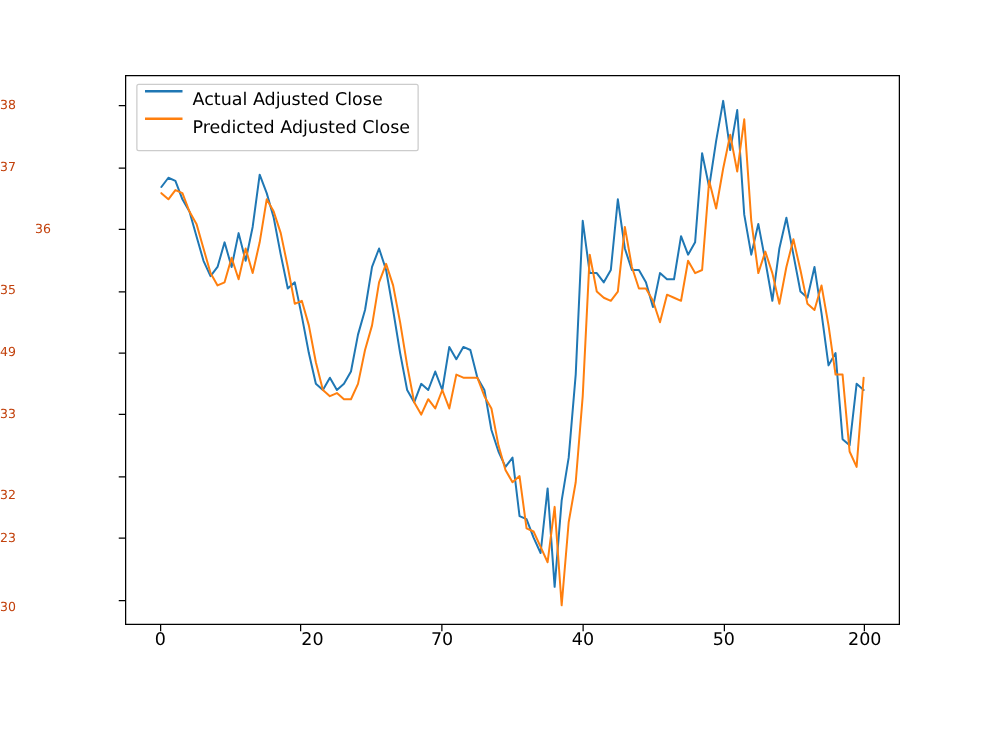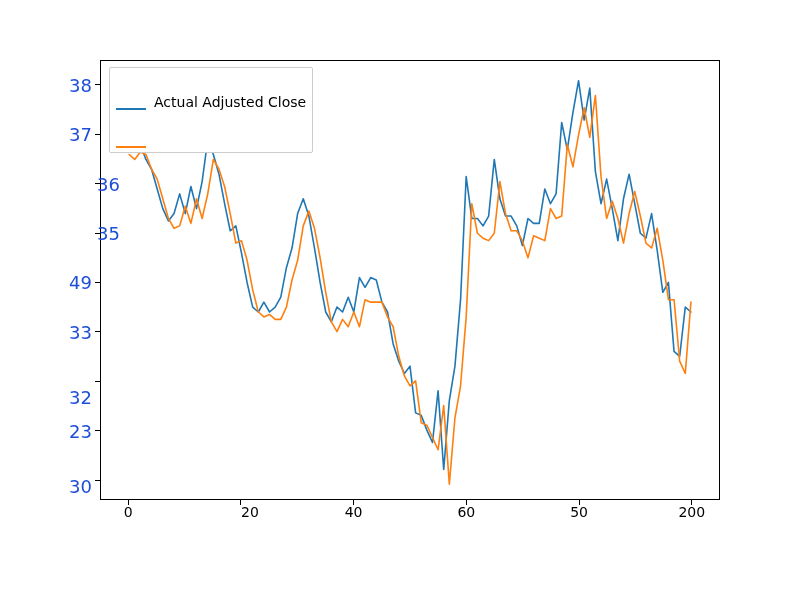--- a/index.html
+++ b/index.html
@@ -44,47 +44,46 @@
     left: 8px;
     top: 6px;
     background: #ffffff;
     border: 1px solid #cccccc;
     border-radius: 2px;
     padding: 4px 6px;
     font-size: 14px;
   }
   .legend-row {
     display: flex;
-    align-items: flex-end;
+    align-items: flex-start;
     height: 22px;
-    margin-top: 16px;
   }
   .legend-swatch {
     width: 30px;
     height: 0;
     border-top-width: 2px;
     border-top-style: solid;
     margin-right: 8px;
   }
   .xtick {
     position: absolute;
     top: 504px;
     transform: translateX(-50%);
     font-size: 14px;
     color: #000;
     text-align: center;
   }
   .ytick {
     position: absolute;
     left: 0;
     width: 92px;
-    text-align: right;
+    text-align: left;
     transform: translateY(-50%);
-    font-size: 18px;
-    color: #1d4ed8;
+    font-size: 10px;
+    color: #c2410c;
   }
   .tick-mark-x {
     position: absolute;
     width: 1px;
     height: 5px;
     background: #000;
     top: 500px;
   }
   .tick-mark-y {
     position: absolute;
@@ -106,51 +105,52 @@
         </g>
     </svg>
 
     <div class="legend">
       <div class="legend-row">
         <div class="legend-swatch" style="border-top-color:#1f77b4"></div>
         <span>Actual Adjusted Close</span>
       </div>
       <div class="legend-row">
         <div class="legend-swatch" style="border-top-color:#ff7f0e"></div>
+        <span>Predicted Adjusted Close</span>
       </div>
     </div>
   </div>
 
   <div id="xtick-container">
       <div class="tick-mark-x" style="left: 127.682px;"></div>
       <div class="xtick" style="left: 128.182px;">0</div>
       <div class="tick-mark-x" style="left: 240.409px;"></div>
       <div class="xtick" style="left: 250px;">20</div>
       <div class="tick-mark-x" style="left: 353.136px;"></div>
-      <div class="xtick" style="left: 353.636px;">40</div>
+      <div class="xtick" style="left: 353.636px;">70</div>
       <div class="tick-mark-x" style="left: 465.864px;"></div>
-      <div class="xtick" style="left: 466.364px;">60</div>
+      <div class="xtick" style="left: 466.364px;">40</div>
       <div class="tick-mark-x" style="left: 578.591px;"></div>
       <div class="xtick" style="left: 579.091px;">50</div>
       <div class="tick-mark-x" style="left: 691.318px;"></div>
       <div class="xtick" style="left: 691.818px;">200</div>
     </div>
   <div id="ytick-container">
       <div class="tick-mark-y" style="top: 479.725px;"></div>
       <div class="ytick" style="top: 486px;">30</div>
       <div class="tick-mark-y" style="top: 430.287px;"></div>
       <div class="ytick" style="top: 430.787px;">23</div>
       <div class="tick-mark-y" style="top: 380.848px;"></div>
       <div class="ytick" style="top: 397px;">32</div>
       <div class="tick-mark-y" style="top: 331.41px;"></div>
       <div class="ytick" style="top: 331.91px;">33</div>
       <div class="tick-mark-y" style="top: 281.972px;"></div>
       <div class="ytick" style="top: 282.472px;">49</div>
       <div class="tick-mark-y" style="top: 232.534px;"></div>
-      <div class="ytick" style="top: 233.034px; padding-left: 28px;">35</div>
+      <div class="ytick" style="top: 233.034px;">35</div>
       <div class="tick-mark-y" style="top: 183.096px;"></div>
       <div class="ytick" style="top: 183.596px; padding-left: 28px;">36</div>
       <div class="tick-mark-y" style="top: 133.657px;"></div>
       <div class="ytick" style="top: 134.157px;">37</div>
       <div class="tick-mark-y" style="top: 84.2191px;"></div>
       <div class="ytick" style="top: 84.7191px;">38</div>
     </div>
 </div>
 
 </body></html>

